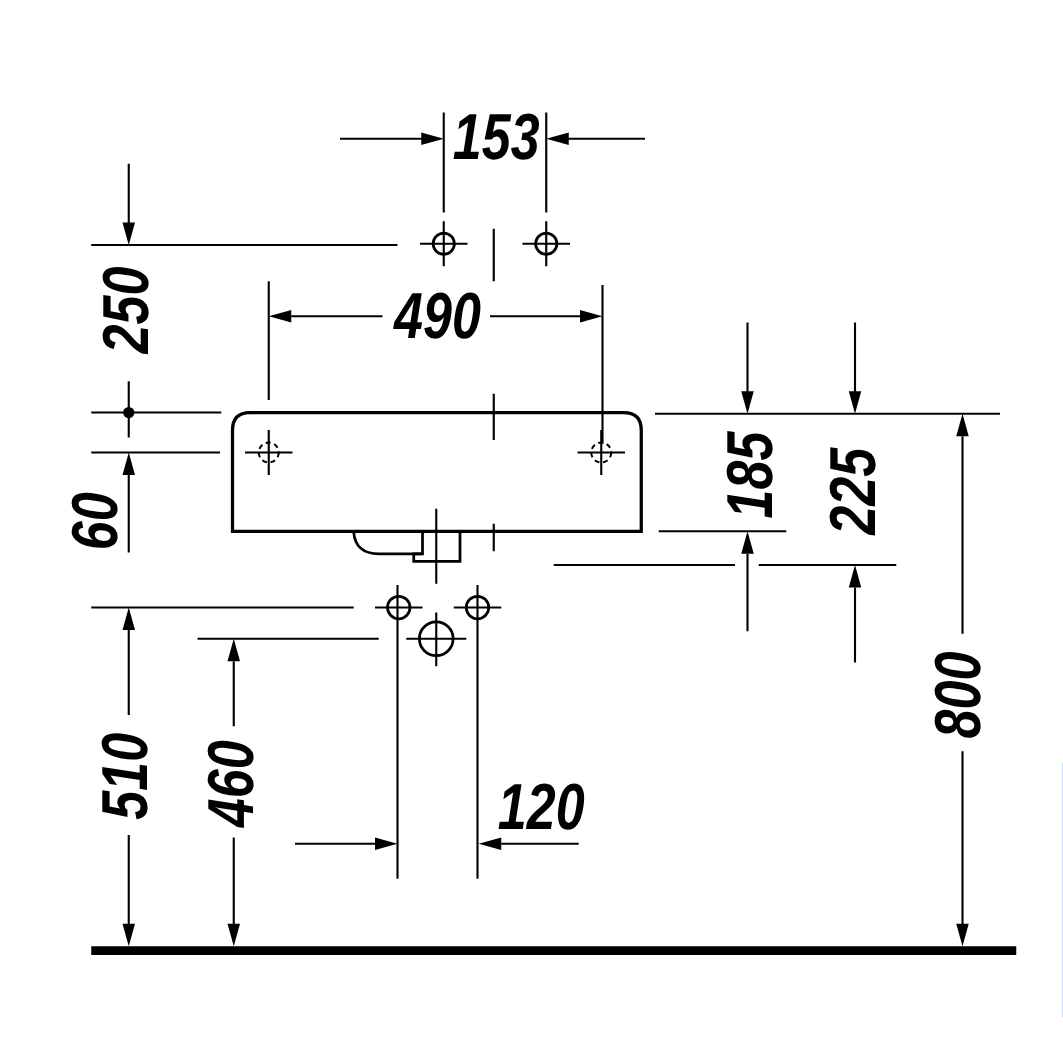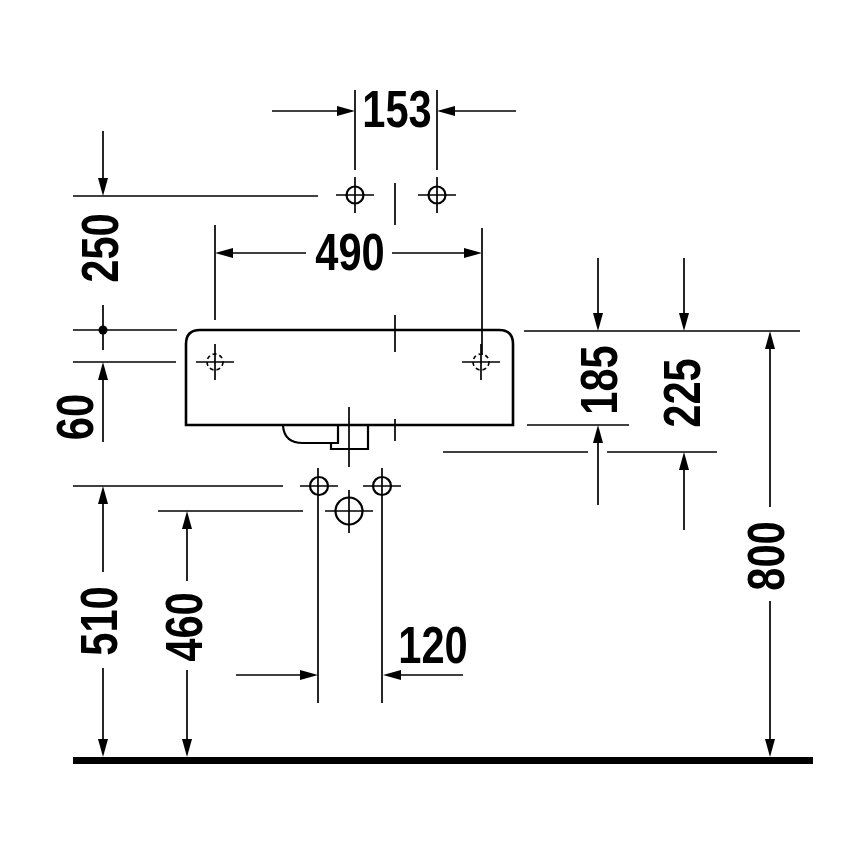--- a/index.html
+++ b/index.html
@@ -6,20 +6,21 @@
     margin: 0;
     padding: 0;
     background: #ffffff;
   }
   .stage {
     position: relative;
     width: 850px;
     height: 850px;
     background: #1d4ed8;
     overflow: hidden;
+    font-style: italic;
   }
   svg { display: block; }
   .dim-text {
     font-family: "Liberation Sans", "DejaVu Sans", sans-serif;
     font-weight: 700;
     font-size: 52px;
     fill: #000000;
     letter-spacing: 0px;
   }
   .thin  { stroke: #000000; stroke-width: 1.7; fill: none; }

